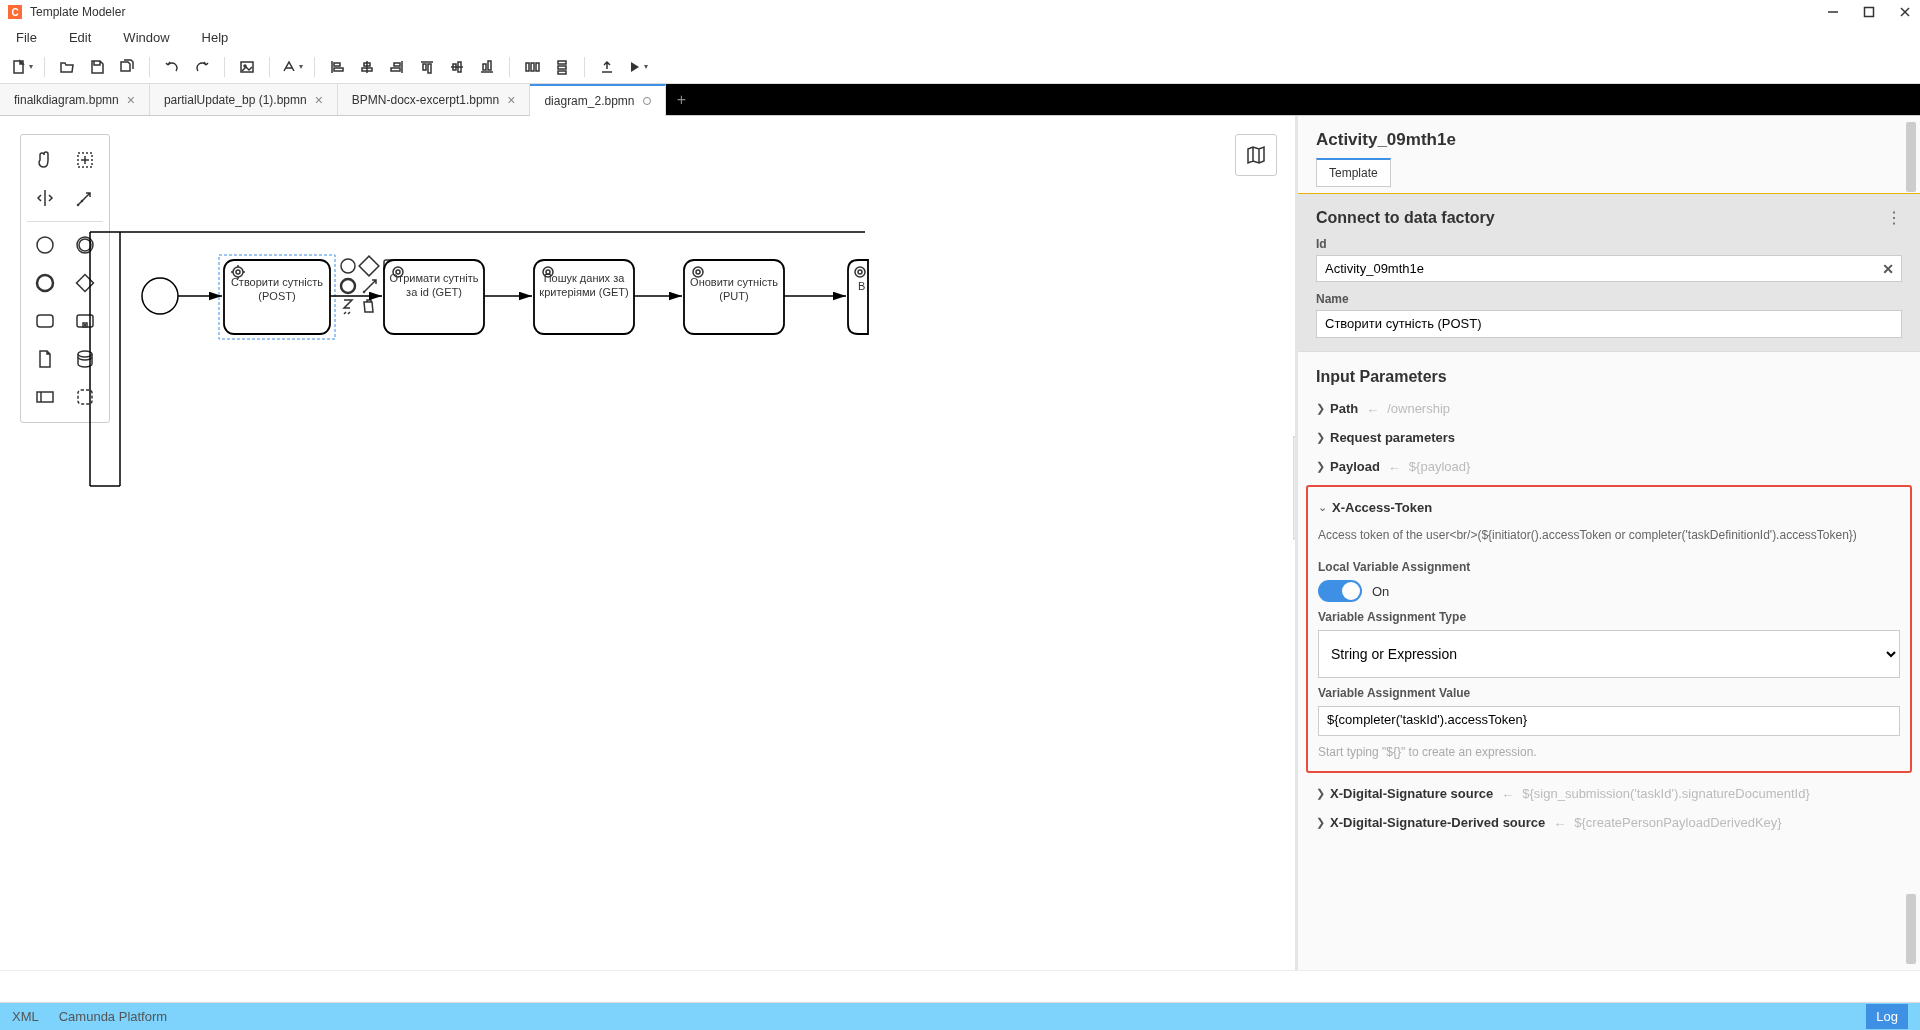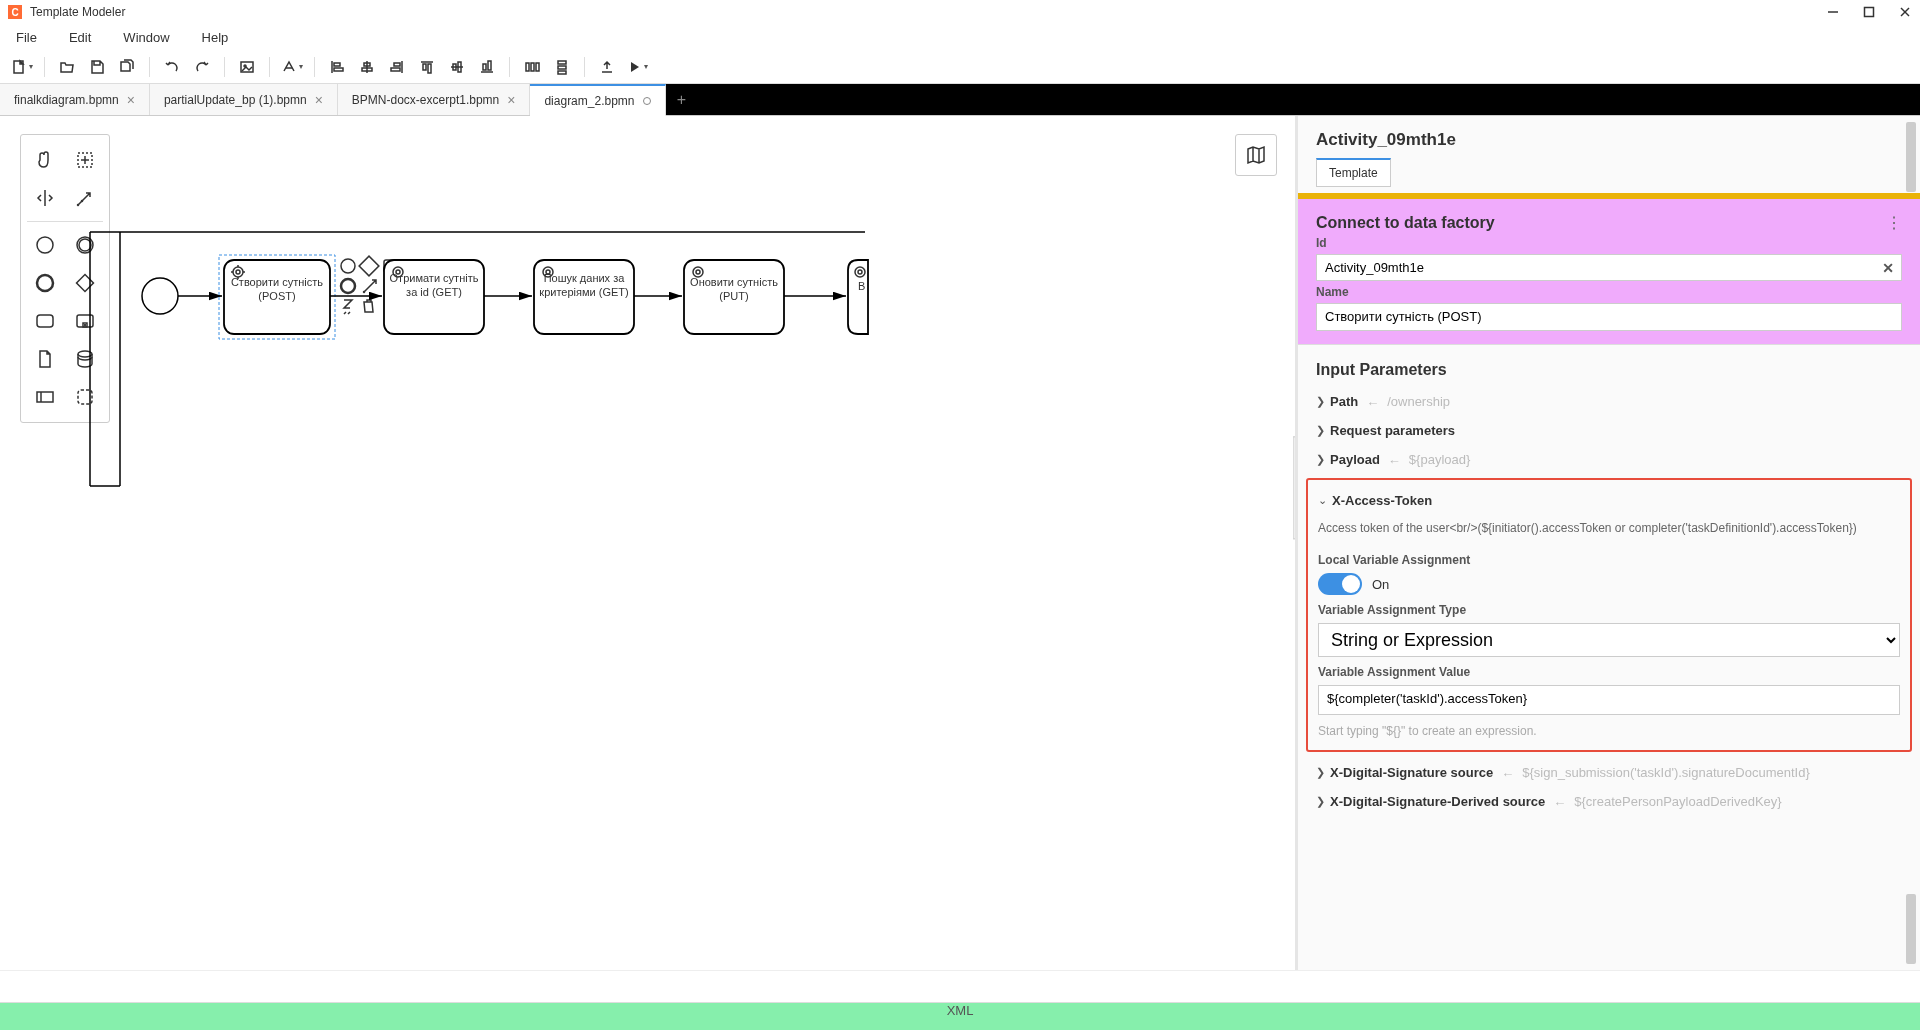--- a/index.html
+++ b/index.html
@@ -46,26 +46,26 @@
 .canvas svg { width: 100%; height: 100%; }
 
 .vt-label { position: absolute; right: 0; top: 195px; transform: rotate(-90deg); transform-origin: right top; font-size: 11px; color: #666; background: #fff; border: 1px solid #ccc; border-bottom: none; padding: 3px 10px; }
 
 
 .propanel { width: 625px; border-left: 3px solid #e5e5e5; display: flex; flex-direction: column; background: #fafafa; overflow-y: auto; position: relative; }
 .propanel .ph { padding: 14px 18px 8px; font-size: 17px; font-weight: 600; background: #fafafa; }
 .propanel .tabrow { display: flex; padding: 0 18px; }
 .propanel .ptab { padding: 6px 12px; font-size: 12px; border: 1px solid #ccc; background: #fff; border-top: 2px solid #3d90e3; cursor: pointer; }
 
-.section { padding: 14px 18px 10px; border-top: 6px solid #eab308; margin-top: 6px; background: #f0abfc; }
+.section { padding: 14px 18px 10px; border-top: 1px solid #eab308; margin-top: 6px; background: #e5e5e5; }
 .section .shead { display: flex; justify-content: space-between; align-items: center; }
 .section .stitle { font-size: 16px; font-weight: 600; }
 .section .smenu { font-size: 16px; color: #666; cursor: pointer; }
 
-.field { margin-top: 4px; }
+.field { margin-top: 10px; }
 .field .flabel { font-size: 12px; color: #555; font-weight: 600; margin-bottom: 4px; display: block; }
 .field input[type=text], .field select, .field textarea { width: 100%; border: 1px solid #ccc; padding: 5px 8px; font-size: 13px; background: #fff; font-family: inherit; }
 .field .withclear { position: relative; }
 .field .withclear .clr { position: absolute; right: 8px; top: 50%; transform: translateY(-50%); cursor: pointer; font-size: 14px; color: #555; font-weight: bold; }
 .field .ta { resize: none; height: 28px; }
 
 .params-head { font-size: 16px; font-weight: 600; padding: 16px 18px 8px; border-top: 1px solid #ddd; }
 
 .param-row { display: flex; align-items: center; padding: 7px 18px; font-size: 13px; color: #333; cursor: pointer; }
 .param-row .chev { width: 14px; font-size: 11px; color: #555; }
@@ -82,21 +82,21 @@
 .toggle-wrap { display: flex; align-items: center; gap: 10px; }
 .toggle { width: 44px; height: 22px; border-radius: 11px; background: #3d90e3; position: relative; cursor: pointer; }
 .toggle .knob { width: 18px; height: 18px; background: #fff; border-radius: 50%; position: absolute; right: 2px; top: 2px; }
 .toggle-lbl { font-size: 13px; }
 
 .propscroll { position: absolute; right: 2px; top: 0; bottom: 0; width: 14px; }
 .propscroll .thumb { position: absolute; left: 2px; width: 10px; background: #ccc; border-radius: 2px; }
 
 
 .blankbar { height: 32px; background: #fff; border-top: 1px solid #eee; }
-.statusbar { height: 28px; border-top: 1px solid #ddd; display: flex; align-items: center; padding: 0 12px; gap: 20px; font-size: 13px; color: #555; background: #86efac; flex-direction: column; }
+.statusbar { height: 28px; border-top: 1px solid #ddd; display: flex; align-items: center; padding: 0 12px; gap: 20px; font-size: 13px; color: #555; background: #7dd3fc; }
 .statusbar .flex { flex: 1; }
 .statusbar .log { background: #3d90e3; color: #fff; padding: 5px 10px; cursor: pointer; margin-left: 48px; }
 
 
 .ic { stroke: #333; stroke-width: 1.5; fill: none; }
 .thick { stroke-width: 2.5; }
 </style>
 </head>
 <body>
 
@@ -519,21 +519,21 @@
       </div>
       <div class="desc">Access token of the user&lt;br/&gt;(${initiator().accessToken or completer('taskDefinitionId').accessToken})</div>
       <div class="sublabel">Local Variable Assignment</div>
       <div class="toggle-wrap">
         <div class="toggle">
             <div class="knob"></div>
           </div>
         <div class="toggle-lbl">On</div>
       </div>
       <div class="sublabel">Variable Assignment Type</div>
-      <select style="width:100%;border:1px solid #ccc;padding:5px 8px;font-size:18px;background:#fff;">
+      <select style="width:100%;border:1px solid #ccc;padding:14px 8px;font-size:14px;background:#fff;">
         <option>String or Expression</option>
       </select>
       <div class="sublabel">Variable Assignment Value</div>
       <textarea class="ta" style="width: 100%; border: 1px solid rgb(204, 204, 204); padding: 5px 8px; font-size: 13px; height: 30px; resize: none;">${completer('taskId').accessToken}</textarea>
       <div class="hint">Start typing "${}" to create an expression.</div>
     </div>
 
     <div class="param-row">
       <span class="chev">❯</span>
       <span class="pname">X-Digital-Signature source</span>

